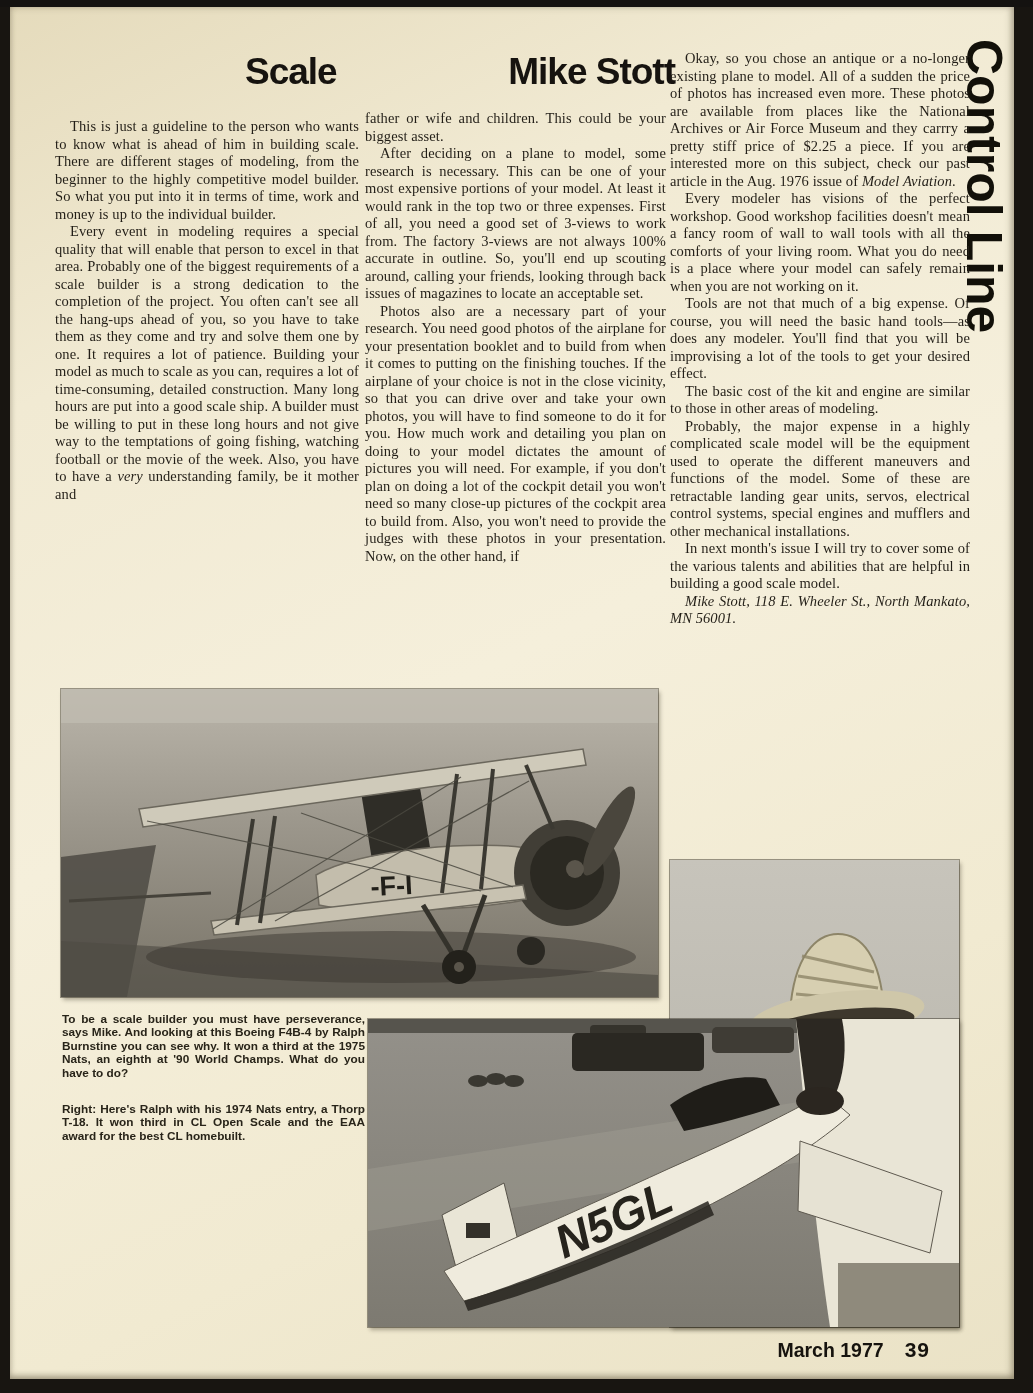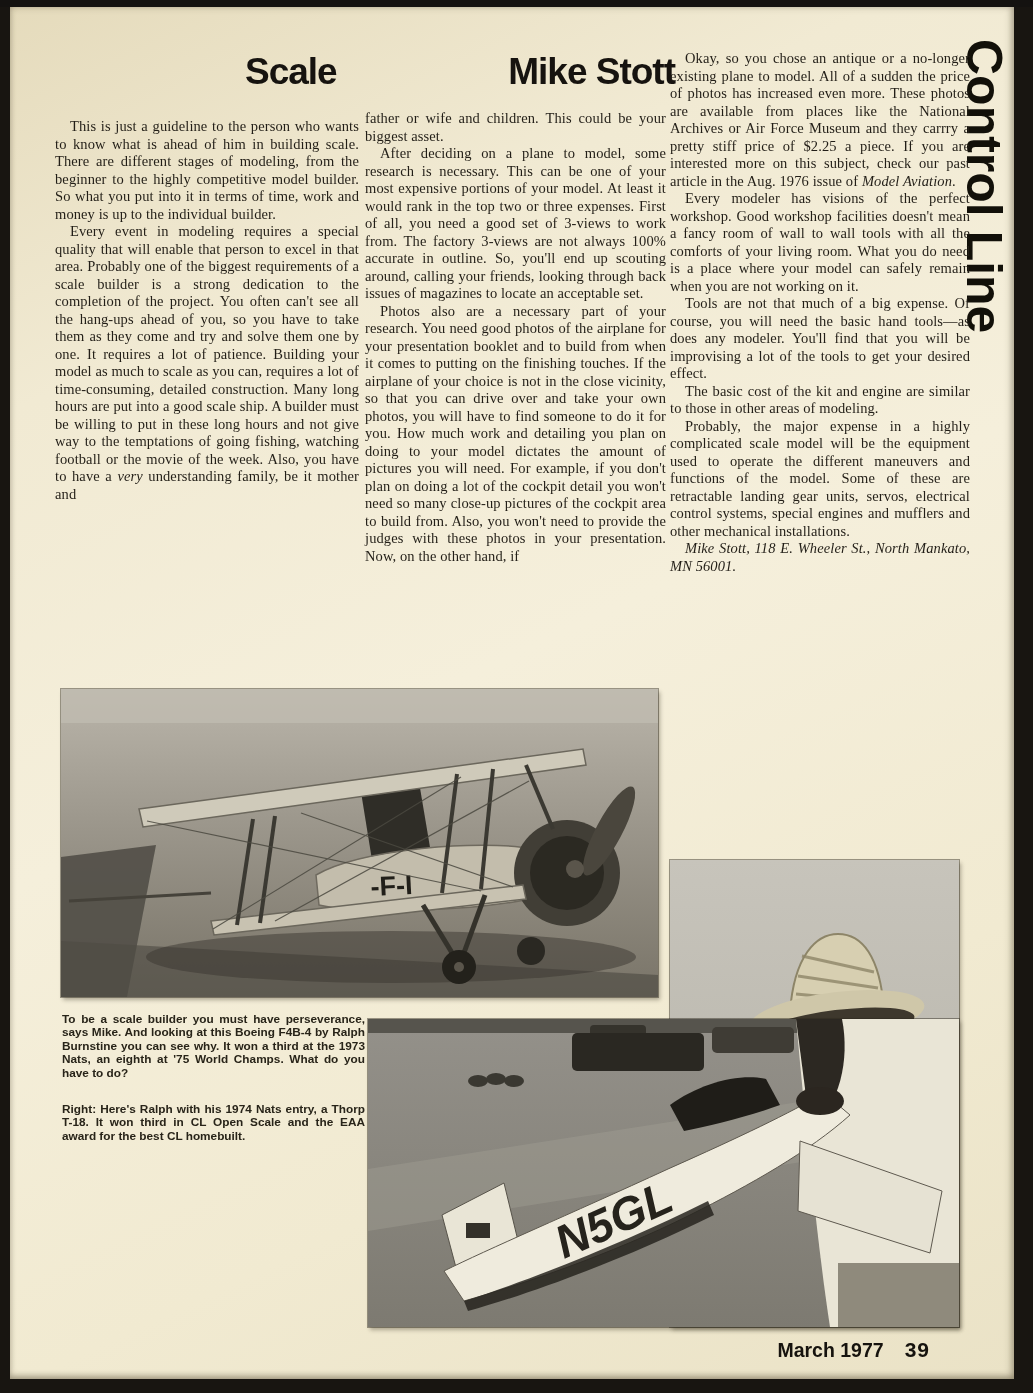--- a/index.html
+++ b/index.html
@@ -85,20 +85,21 @@
     <p>After deciding on a plane to model, some research is necessary. This can be one of your most expensive portions of your model. At least it would rank in the top two or three expenses. First of all, you need a good set of 3-views to work from. The factory 3-views are not always 100% accurate in outline. So, you'll end up scouting around, calling your friends, looking through back issues of magazines to locate an acceptable set.</p>
     <p>Photos also are a necessary part of your research. You need good photos of the airplane for your presentation booklet and to build from when it comes to putting on the finishing touches. If the airplane of your choice is not in the close vicinity, so that you can drive over and take your own photos, you will have to find someone to do it for you. How much work and detailing you plan on doing to your model dictates the amount of pictures you will need. For example, if you don't plan on doing a lot of the cockpit detail you won't need so many close-up pictures of the cockpit area to build from. Also, you won't need to provide the judges with these photos in your presentation. Now, on the other hand, if</p>
   </div>
 
   <div class="col" id="col3">
     <p><span>Okay, so you chose an antique or a no-longer existing plane to model. All of a sudden the price of photos has increased even more. These photos are available from places like the National Archives or Air Force Museum and they carrry a pretty stiff price of $2.25 a piece. If you are interested more on this subject, check our past article in the Aug. 1976 issue of </span><em>Model Aviation</em><span>.</span></p>
     <p>Every modeler has visions of the perfect workshop. Good workshop facilities doesn't mean a fancy room of wall to wall tools with all the comforts of your living room. What you do need is a place where your model can safely remain when you are not working on it.</p>
     <p>Tools are not that much of a big expense. Of course, you will need the basic hand tools—as does any modeler. You'll find that you will be improvising a lot of the tools to get your desired effect.</p>
     <p>The basic cost of the kit and engine are similar to those in other areas of modeling.</p>
     <p>Probably, the major expense in a highly complicated scale model will be the equipment used to operate the different maneuvers and functions of the model. Some of these are retractable landing gear units, servos, electrical control systems, special engines and mufflers and other mechanical installations.</p>
+    <p>In next month's issue I will try to cover some of the various talents and abilities that are helpful in building a good scale model.</p>
     <p class="byline">Mike Stott, 118 E. Wheeler St., North Mankato, MN 56001.</p>
   </div>
 
   <div class="photo" id="photo-biplane">
     <svg viewBox="0 0 597 308" preserveAspectRatio="none">
       <defs>
         <linearGradient id="tarmac" x1="0" y1="0" x2="0" y2="1">
           <stop offset="0" stop-color="#bab5aa"></stop>
             <stop offset="0.45" stop-color="#9b968b"></stop>
             <stop offset="1" stop-color="#797468"></stop>
@@ -217,21 +218,21 @@
         <path d="M76,252 C120,230 200,196 300,150 C372,118 422,94 456,74 L482,96 C442,132 382,166 322,196 C242,236 152,266 96,282 Z" fill="#efebdd" stroke="#5e594f" stroke-width="1"></path>
         <path d="M96,282 C160,262 260,222 340,182 L346,196 C266,236 166,274 100,292 Z" fill="#27241e" opacity="0.85"></path>
         <path d="M302,86 C332,64 372,54 398,60 L412,86 C382,97 342,107 316,112 Z" fill="#1f1d18"></path>
         <ellipse cx="452" cy="82" rx="24" ry="14" fill="#2b2620"></ellipse>
         <polygon points="432,122 574,172 562,234 430,192" fill="#e6e2d3" stroke="#5e594f" stroke-width="1"></polygon>
         <text x="196" y="240" font-family="Liberation Sans,sans-serif" font-weight="bold" font-style="italic" font-size="46" fill="#26231c" transform="rotate(-24 196 240)">N5GL</text>
       </g>
     </svg>
   </div>
 
-  <div class="caption" id="caption-biplane">To be a scale builder you must have perseverance, says Mike. And looking at this Boeing F4B-4 by Ralph Burnstine you can see why. It won a third at the 1973 Nats, an eighth at '75 World Champs. What do you have to do?</div>
+  <div class="caption" id="caption-biplane">To be a scale builder you must have perseverance, says Mike. And looking at this Boeing F4B-4 by Ralph Burnstine you can see why. It won a third at the 1975 Nats, an eighth at '90 World Champs. What do you have to do?</div>
   <div class="caption" id="caption-ralph">Right: Here's Ralph with his 1974 Nats entry, a Thorp T-18. It won third in CL Open Scale and the EAA award for the best CL homebuilt.</div>
 
   <div class="footer">
     <span>March 1977</span><span class="pagenum">39</span>
   </div>
 
 </div>
 <div class="edge-top"></div>
 
 </body></html>

